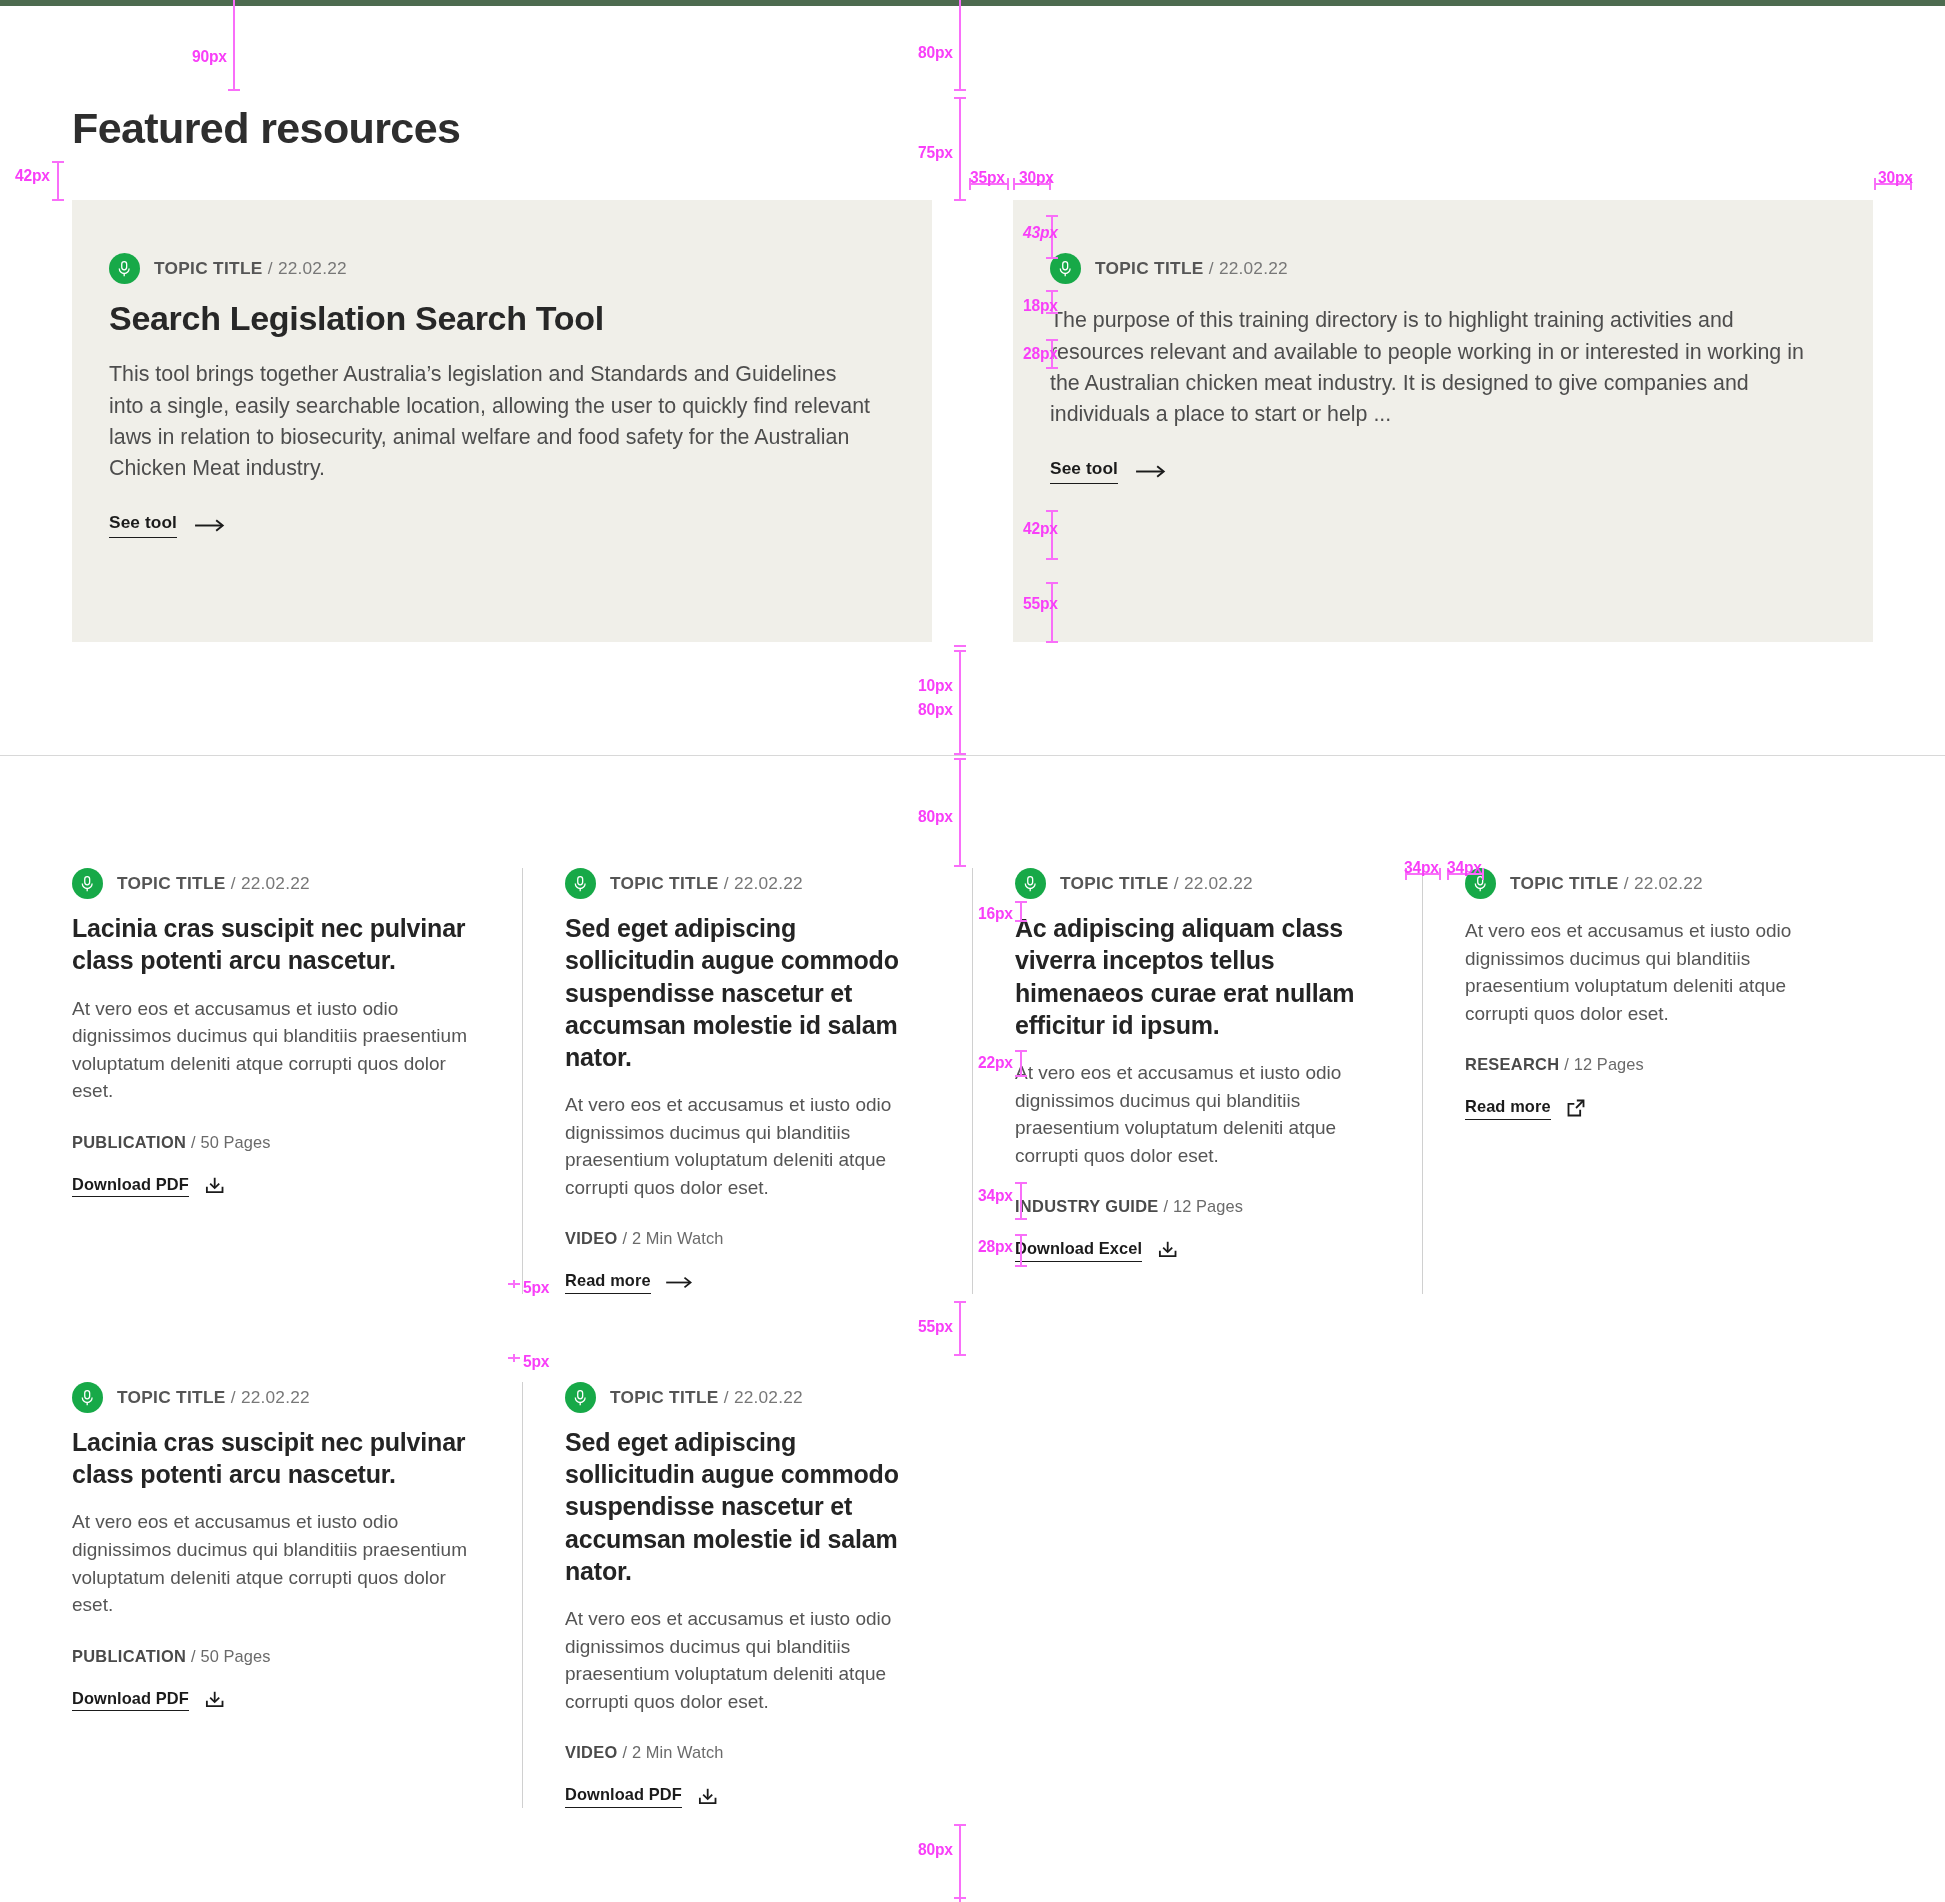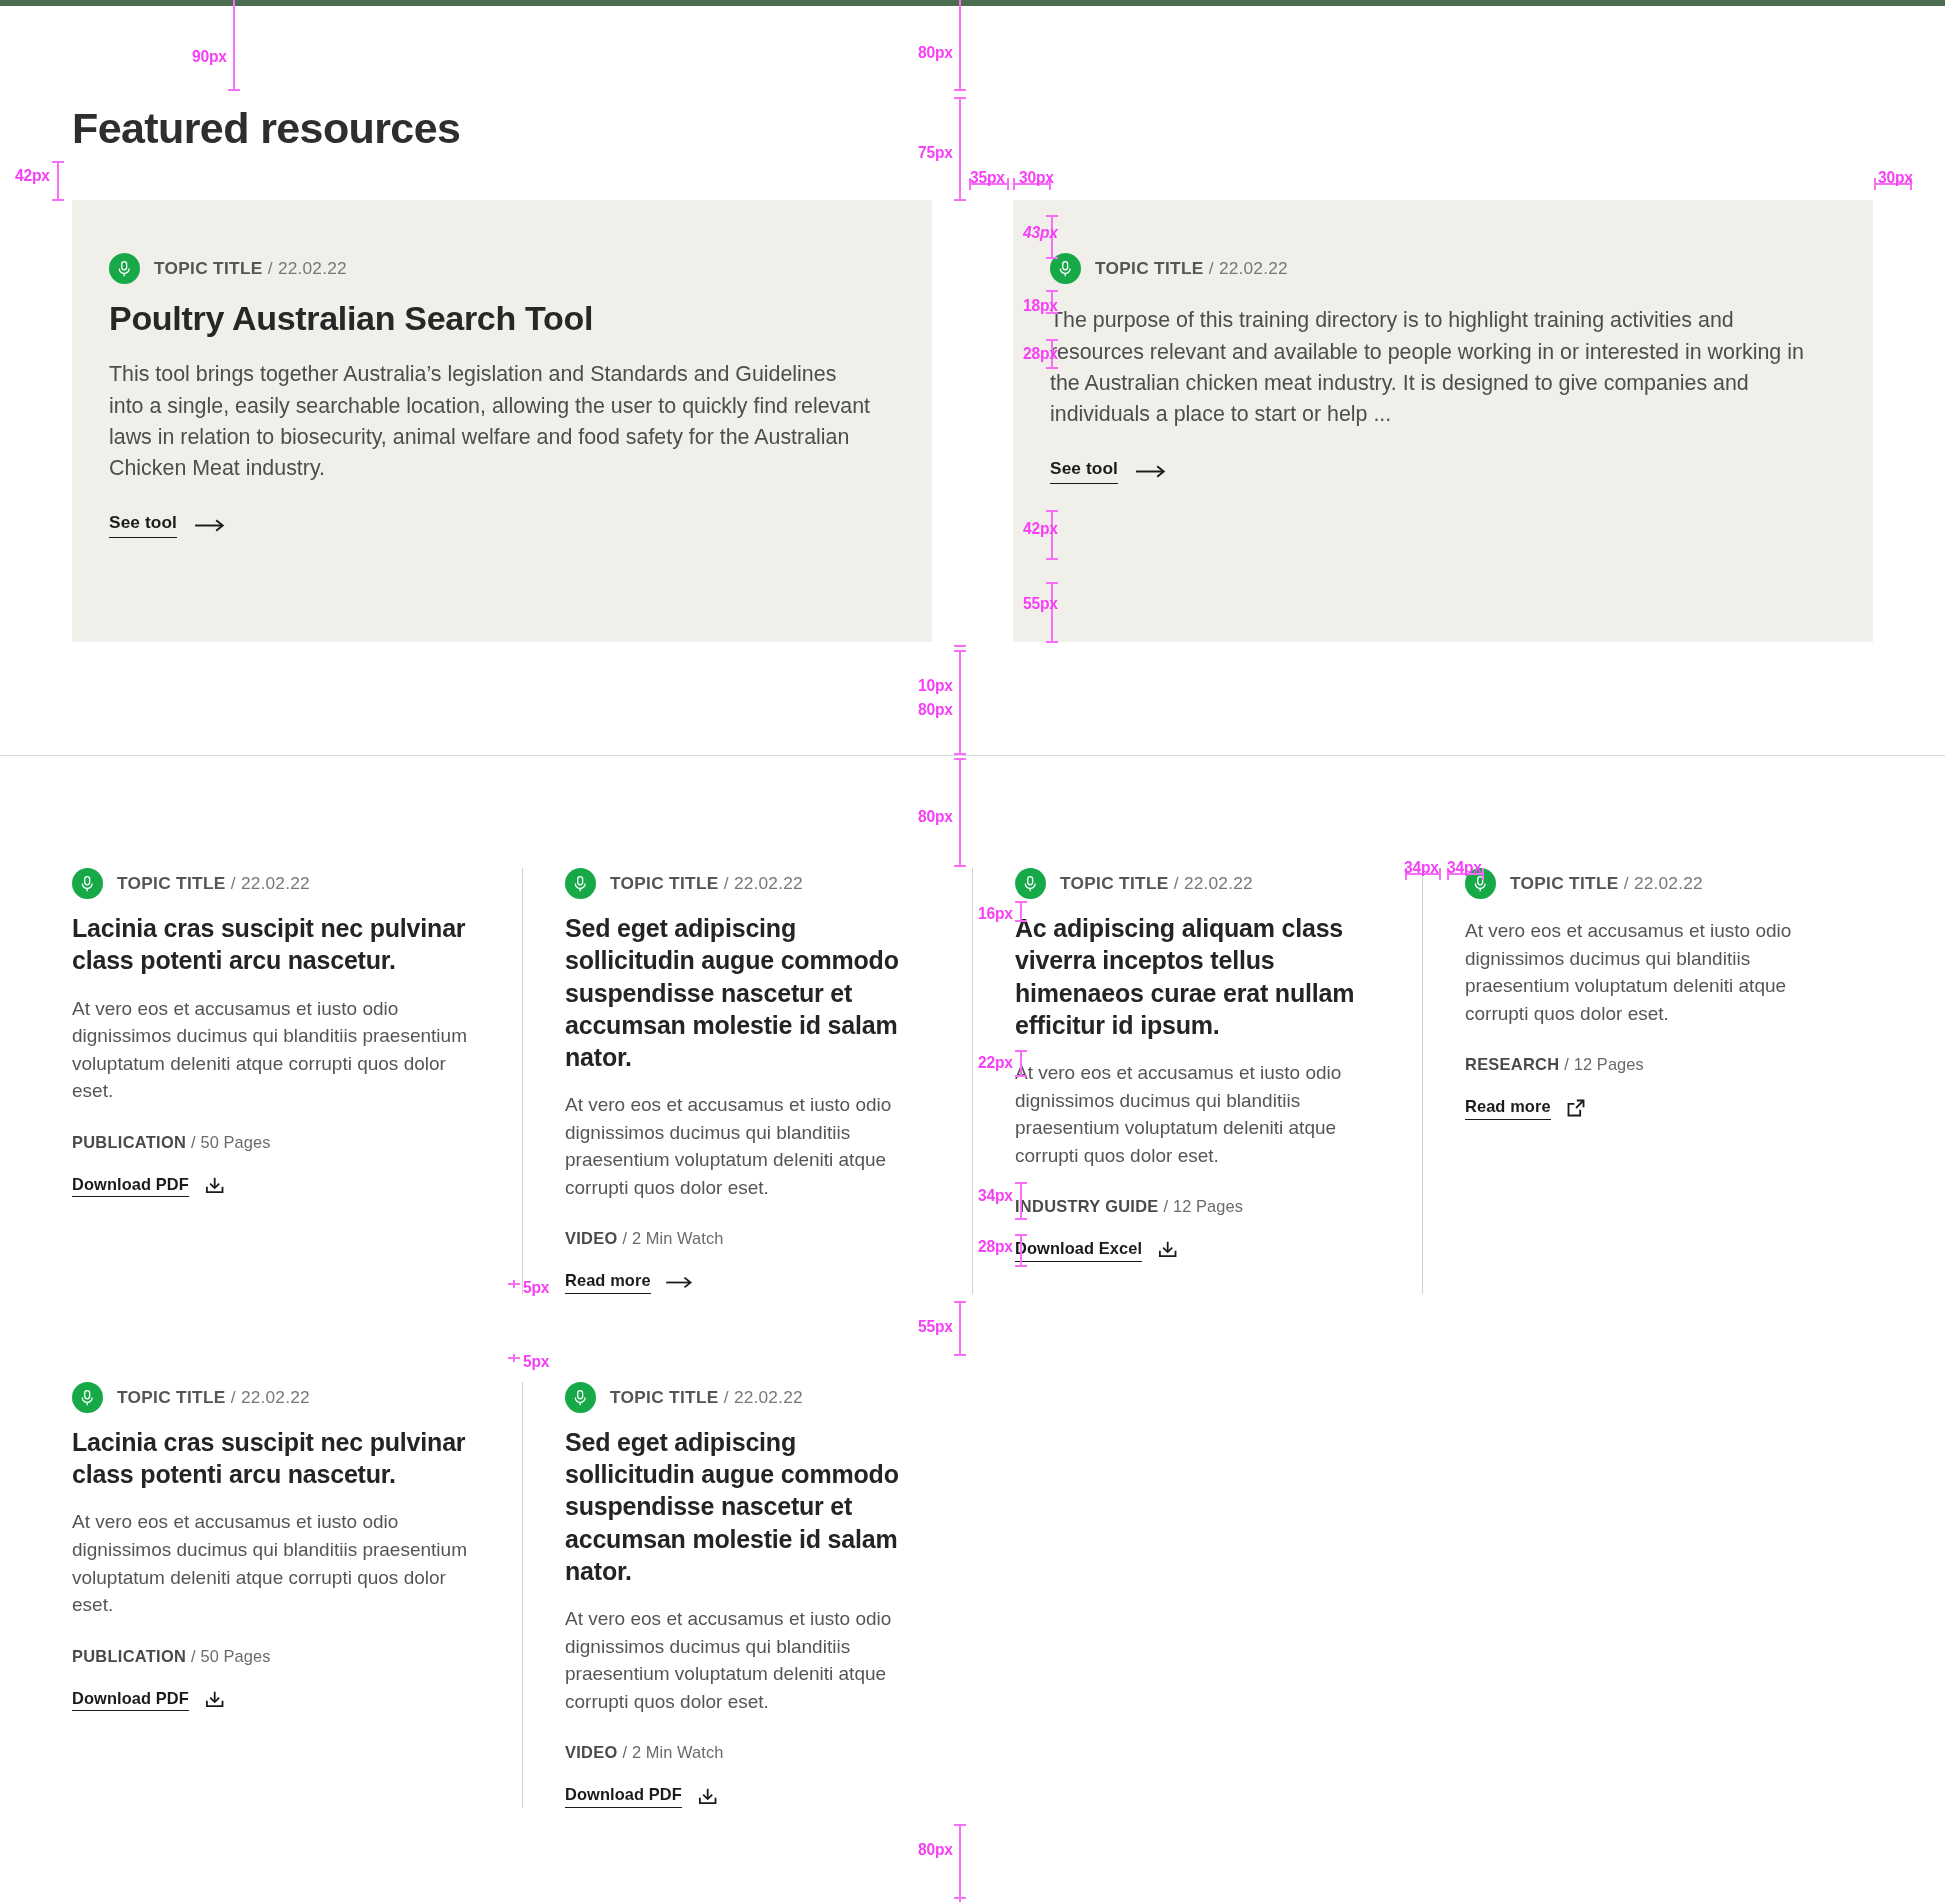--- a/index.html
+++ b/index.html
@@ -109,21 +109,21 @@
     <div class="meta-row">
       <span class="mic-badge">
         <svg width="16.4" height="18" viewBox="0 0 20 22">
             <rect x="7" y="2" width="6" height="10" rx="3" fill="none" stroke="#fff" stroke-width="1.6"></rect>
             <path d="M4 10.5a6 6 0 0 0 12 0" fill="none" stroke="#fff" stroke-width="1.6"></path>
             <line x1="10" y1="16.5" x2="10" y2="20" stroke="#fff" stroke-width="1.6"></line>
           </svg>
       </span>
       <span class="meta-text"><span>TOPIC TITLE</span> <span class="sep">/</span> <span class="date">22.02.22</span></span>
     </div>
-    <div class="feat-title">Poultry Australian Search Tool</div>
+    <div class="feat-title">Search Legislation Search Tool</div>
     <div class="feat-desc">This tool brings together Australia’s legislation and Standards and Guidelines into a single, easily searchable location, allowing the user to quickly find relevant laws in relation to biosecurity, animal welfare and food safety for the Australian Chicken Meat industry.</div>
     <div class="link-row">
       <span class="link-text">See tool</span>
       <span class="link-icon">
         <svg width="31" height="13" viewBox="0 0 38 16">
             <line x1="0" y1="8" x2="33" y2="8" stroke="#1b1b1b" stroke-width="2.4"></line>
             <polyline points="26,1.5 34,8 26,14.5" fill="none" stroke="#1b1b1b" stroke-width="2.4"></polyline>
           </svg>
       </span>
     </div>

